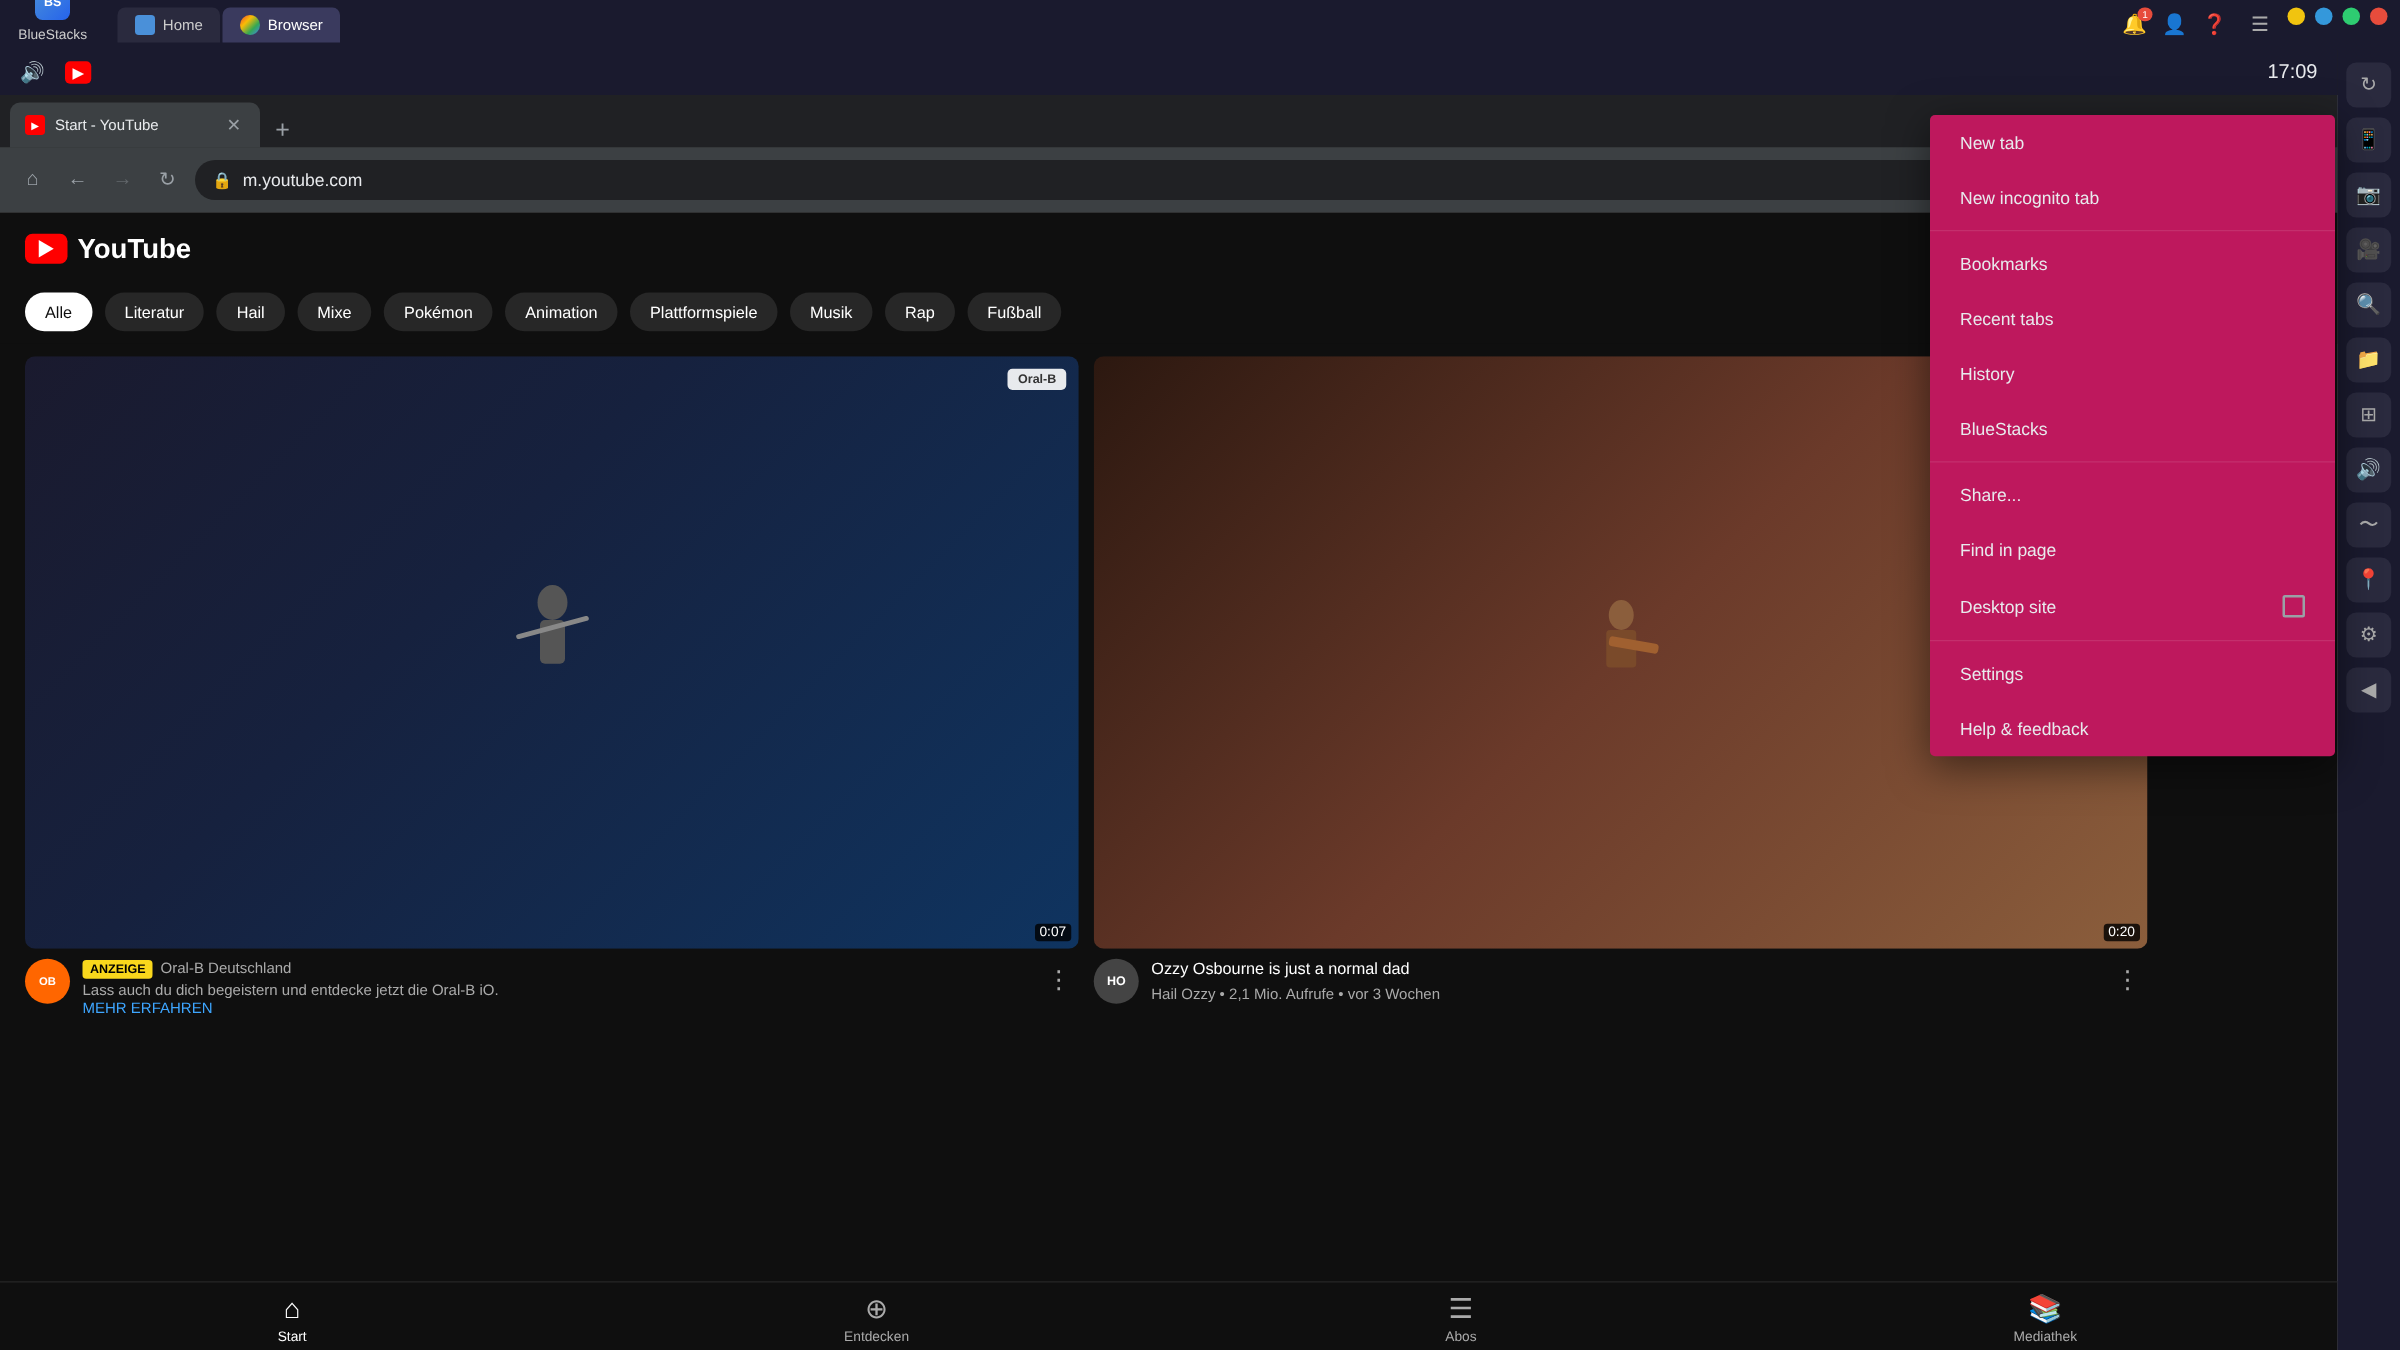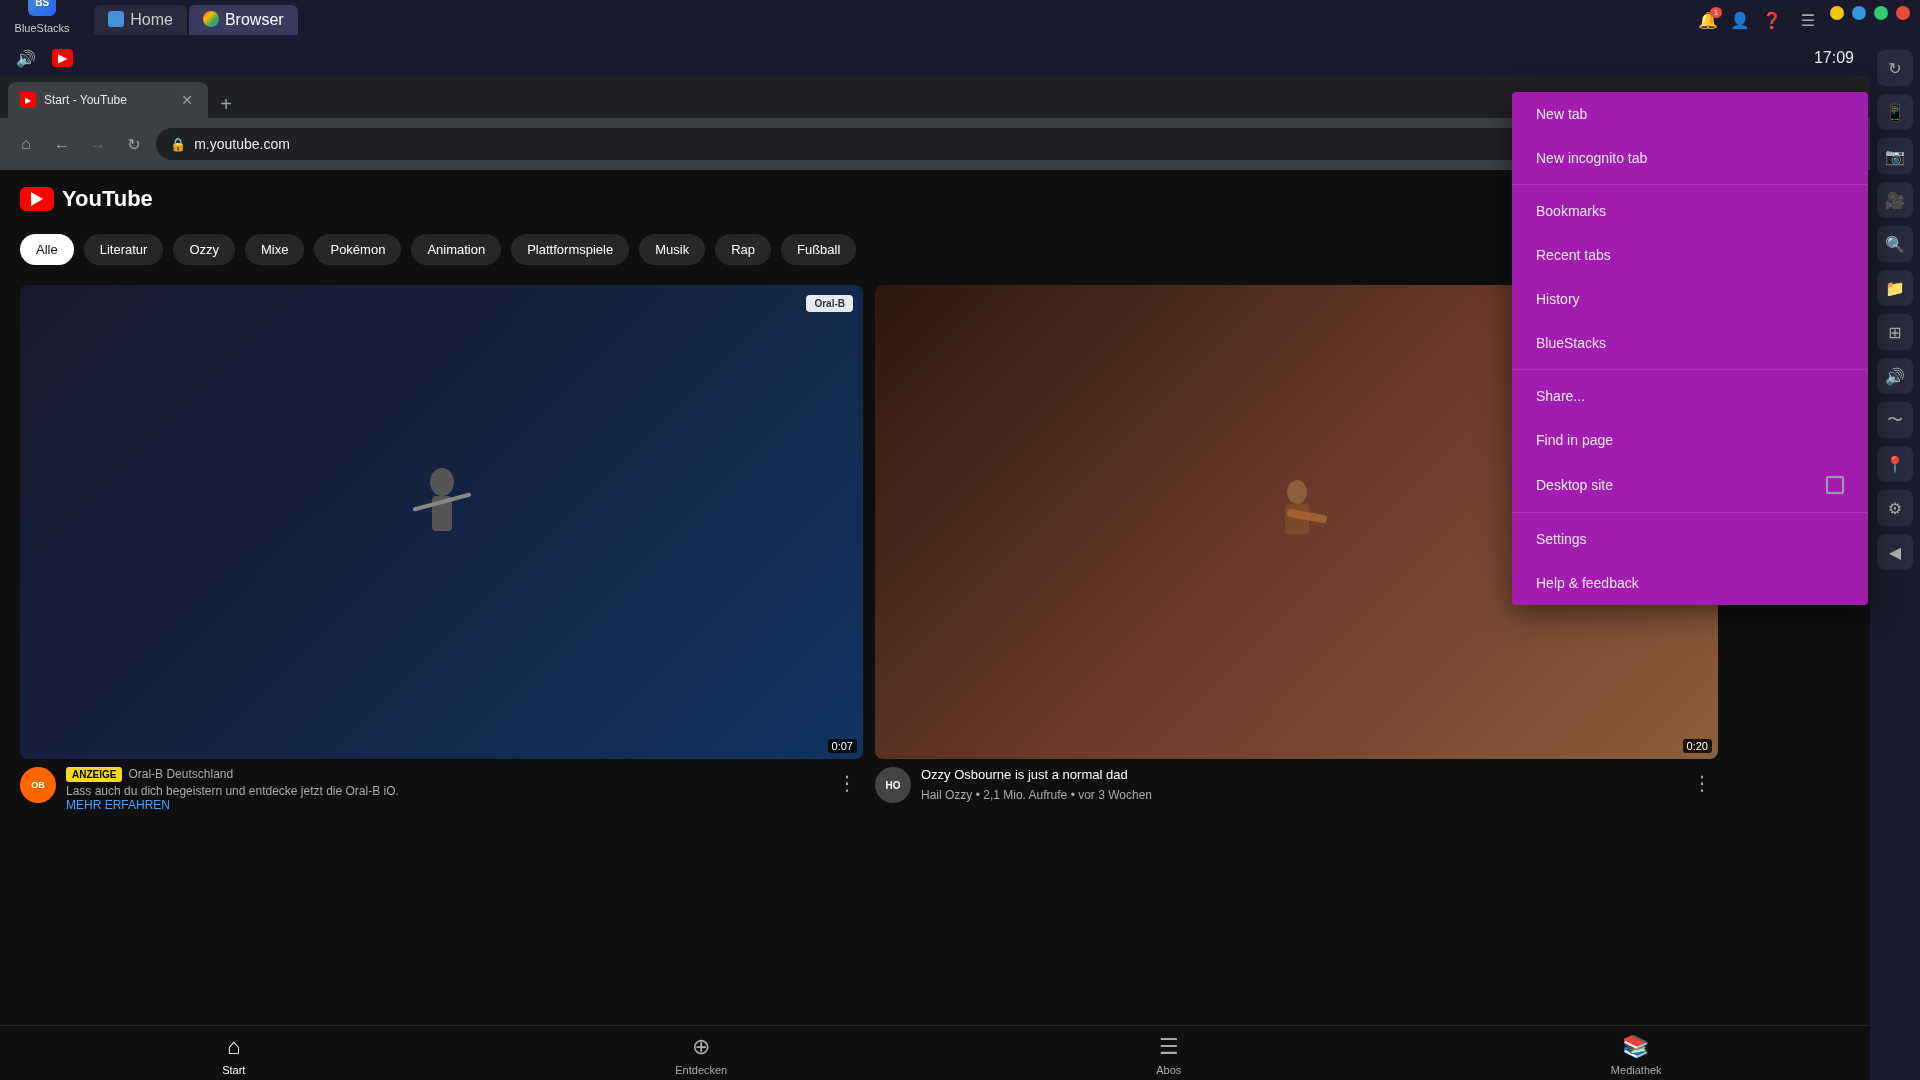--- a/index.html
+++ b/index.html
@@ -30,25 +30,25 @@
       display: flex; align-items: center; justify-content: center;
       color: white; font-size: 10px; font-weight: bold;
     }
     .bs-title { color: #ccc; font-size: 11px; }
     .tab-buttons {
       display: flex;
       gap: 2px;
       margin-left: 10px;
     }
     .tab-btn {
-      display: flex; align-items: flex-start; gap: 6px;
+      display: flex; align-items: center; gap: 6px;
       padding: 6px 14px;
       border-radius: 6px 6px 0 0;
       cursor: pointer;
-      font-size: 16px;
+      font-size: 12px;
       color: #ccc;
       background: #2a2a3e;
     }
     .tab-btn.active { background: #3a3a5e; color: white; }
     .tab-icon { width: 16px; height: 16px; border-radius: 3px; }
     .home-icon-bg { background: #4a90d9; }
     .chrome-icon-bg { background: linear-gradient(135deg, #ea4335, #fbbc05, #34a853, #4285f4); border-radius: 50%; }
     .bs-right-icons {
       margin-left: auto;
       display: flex;
@@ -397,22 +397,22 @@
     }
     .yt-nav-item.inactive { color: #aaa; }
     .yt-nav-icon { font-size: 22px; }
     .yt-nav-label { font-size: 11px; }
 
     
     .chrome-menu {
       position: absolute;
       top: 92px;
       right: 52px;
-      width: 356px;
-      background: #a21caf;
+      width: 324px;
+      background: #be185d;
       border-radius: 4px;
       box-shadow: 0 8px 32px rgba(0,0,0,0.5);
       z-index: 1000;
       overflow: hidden;
     }
     .menu-item {
       display: flex;
       align-items: center;
       padding: 14px 24px;
       color: #e8eaed;
@@ -524,21 +524,21 @@
         <div class="yt-logo-icon">
           <div class="yt-play-tri"></div>
         </div>
         <span class="yt-logo-text">YouTube</span>
       </div>
     </div>
 
     <div class="yt-pills">
       <div class="yt-pill active">Alle</div>
       <div class="yt-pill">Literatur</div>
-      <div class="yt-pill">Ozzy</div>
+      <div class="yt-pill">Hail</div>
       <div class="yt-pill">Mixe</div>
       <div class="yt-pill">Pokémon</div>
       <div class="yt-pill">Animation</div>
       <div class="yt-pill">Plattformspiele</div>
       <div class="yt-pill">Musik</div>
       <div class="yt-pill">Rap</div>
       <div class="yt-pill">Fußball</div>
     </div>
 
     <div class="yt-video-grid">

